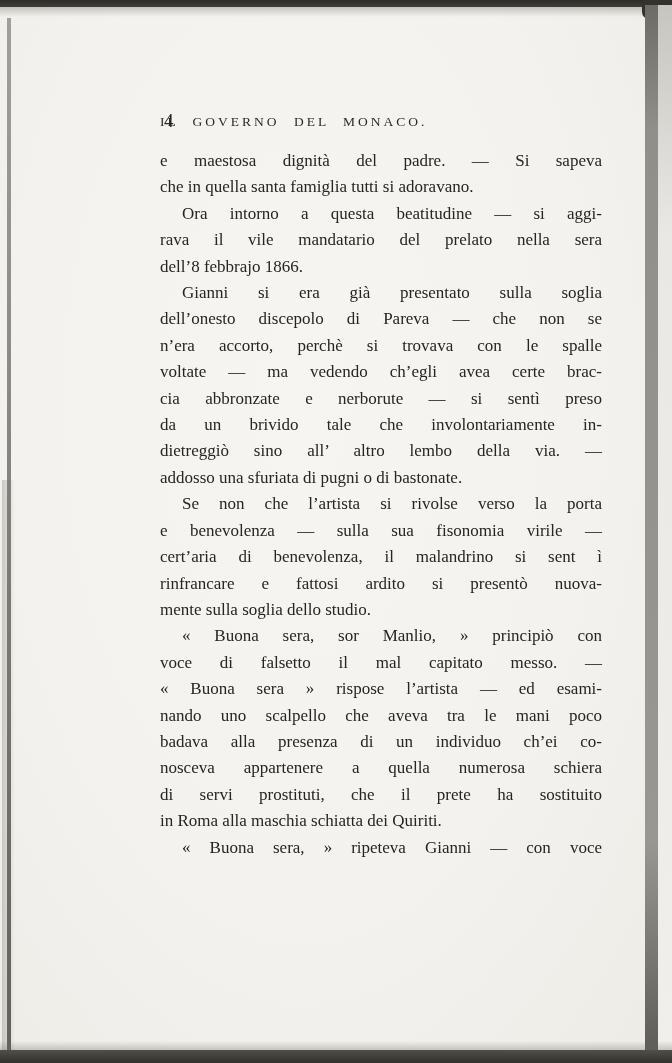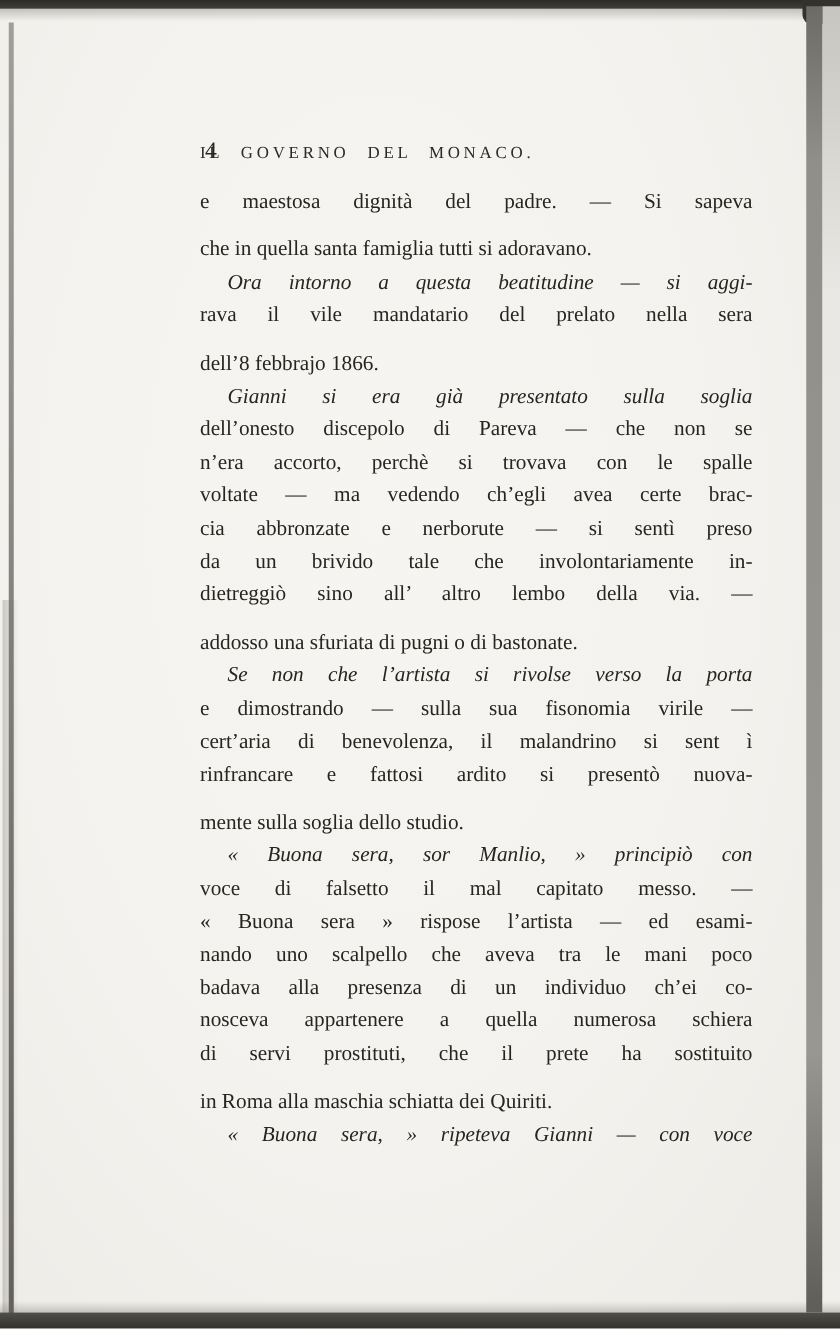--- a/index.html
+++ b/index.html
@@ -16,22 +16,22 @@
     position:absolute; left:0; right:0; top:4px; 
     font-size:13.5px; line-height:18px; letter-spacing:3px; word-spacing:8px;
     color:#2c2a26;
   }
   
   .textblock {
     position:absolute; top:148px; left:160px; width:442px;
     font-size:17px; line-height:26.4px;
   }
   .line { text-align:justify; text-align-last:justify; }
-  .line.end { text-align:left; text-align-last:left;margin-top:12px; }
-  .line.ind { text-indent:22px;font-style:italic; }
+  .line.end { text-align:left; text-align-last:left; }
+  .line.ind { text-indent:22px; }
   
   .edge-top { position:absolute; top:0; left:0; right:0; height:7px;
     background:linear-gradient(to bottom,#2e2c28,#403e39); }
   .edge-top-fade { position:absolute; top:7px; left:0; right:0; height:10px;
     background:linear-gradient(to bottom, rgba(90,88,82,0.30), rgba(90,88,82,0)); }
   .corner-tr { position:absolute; top:0; right:0; width:30px; height:19px;
     background:#34322d; border-radius:0 0 0 7px; }
   .edge-right { position:absolute; left:645px; width:13px; top:5px; bottom:13px;
     background:linear-gradient(to bottom,#6d6b66,#918f89 12%,#999791 80%,#5f5d58); }
   .edge-right-outer { position:absolute; left:658px; right:0; top:5px; bottom:13px;
@@ -63,21 +63,21 @@
     <div class="line end">dell’8 febbrajo 1866.</div>
     <div class="line j ind">Gianni si era già presentato sulla soglia</div>
     <div class="line j">dell’onesto discepolo di Pareva — che non se</div>
     <div class="line j">n’era accorto, perchè si trovava con le spalle</div>
     <div class="line j">voltate — ma vedendo ch’egli avea certe brac-</div>
     <div class="line j">cia abbronzate e nerborute — si sentì preso</div>
     <div class="line j">da un brivido tale che involontariamente in-</div>
     <div class="line j">dietreggiò sino all’ altro lembo della via. —</div>
     <div class="line end">addosso una sfuriata di pugni o di bastonate.</div>
     <div class="line j ind">Se non che l’artista si rivolse verso la porta</div>
-    <div class="line j">e dimostrando — sulla sua fisonomia virile —</div>
+    <div class="line j">e benevolenza — sulla sua fisonomia virile —</div>
     <div class="line j">cert’aria di benevolenza, il malandrino si sent ì</div>
     <div class="line j">rinfrancare e fattosi ardito si presentò nuova-</div>
     <div class="line end">mente sulla soglia dello studio.</div>
     <div class="line j ind">« Buona sera, sor Manlio, » principiò con</div>
     <div class="line j">voce di falsetto il mal capitato messo. —</div>
     <div class="line j">« Buona sera » rispose l’artista — ed esami-</div>
     <div class="line j">nando uno scalpello che aveva tra le mani poco</div>
     <div class="line j">badava alla presenza di un individuo ch’ei co-</div>
     <div class="line j">nosceva appartenere a quella numerosa schiera</div>
     <div class="line j">di servi prostituti, che il prete ha sostituito</div>

